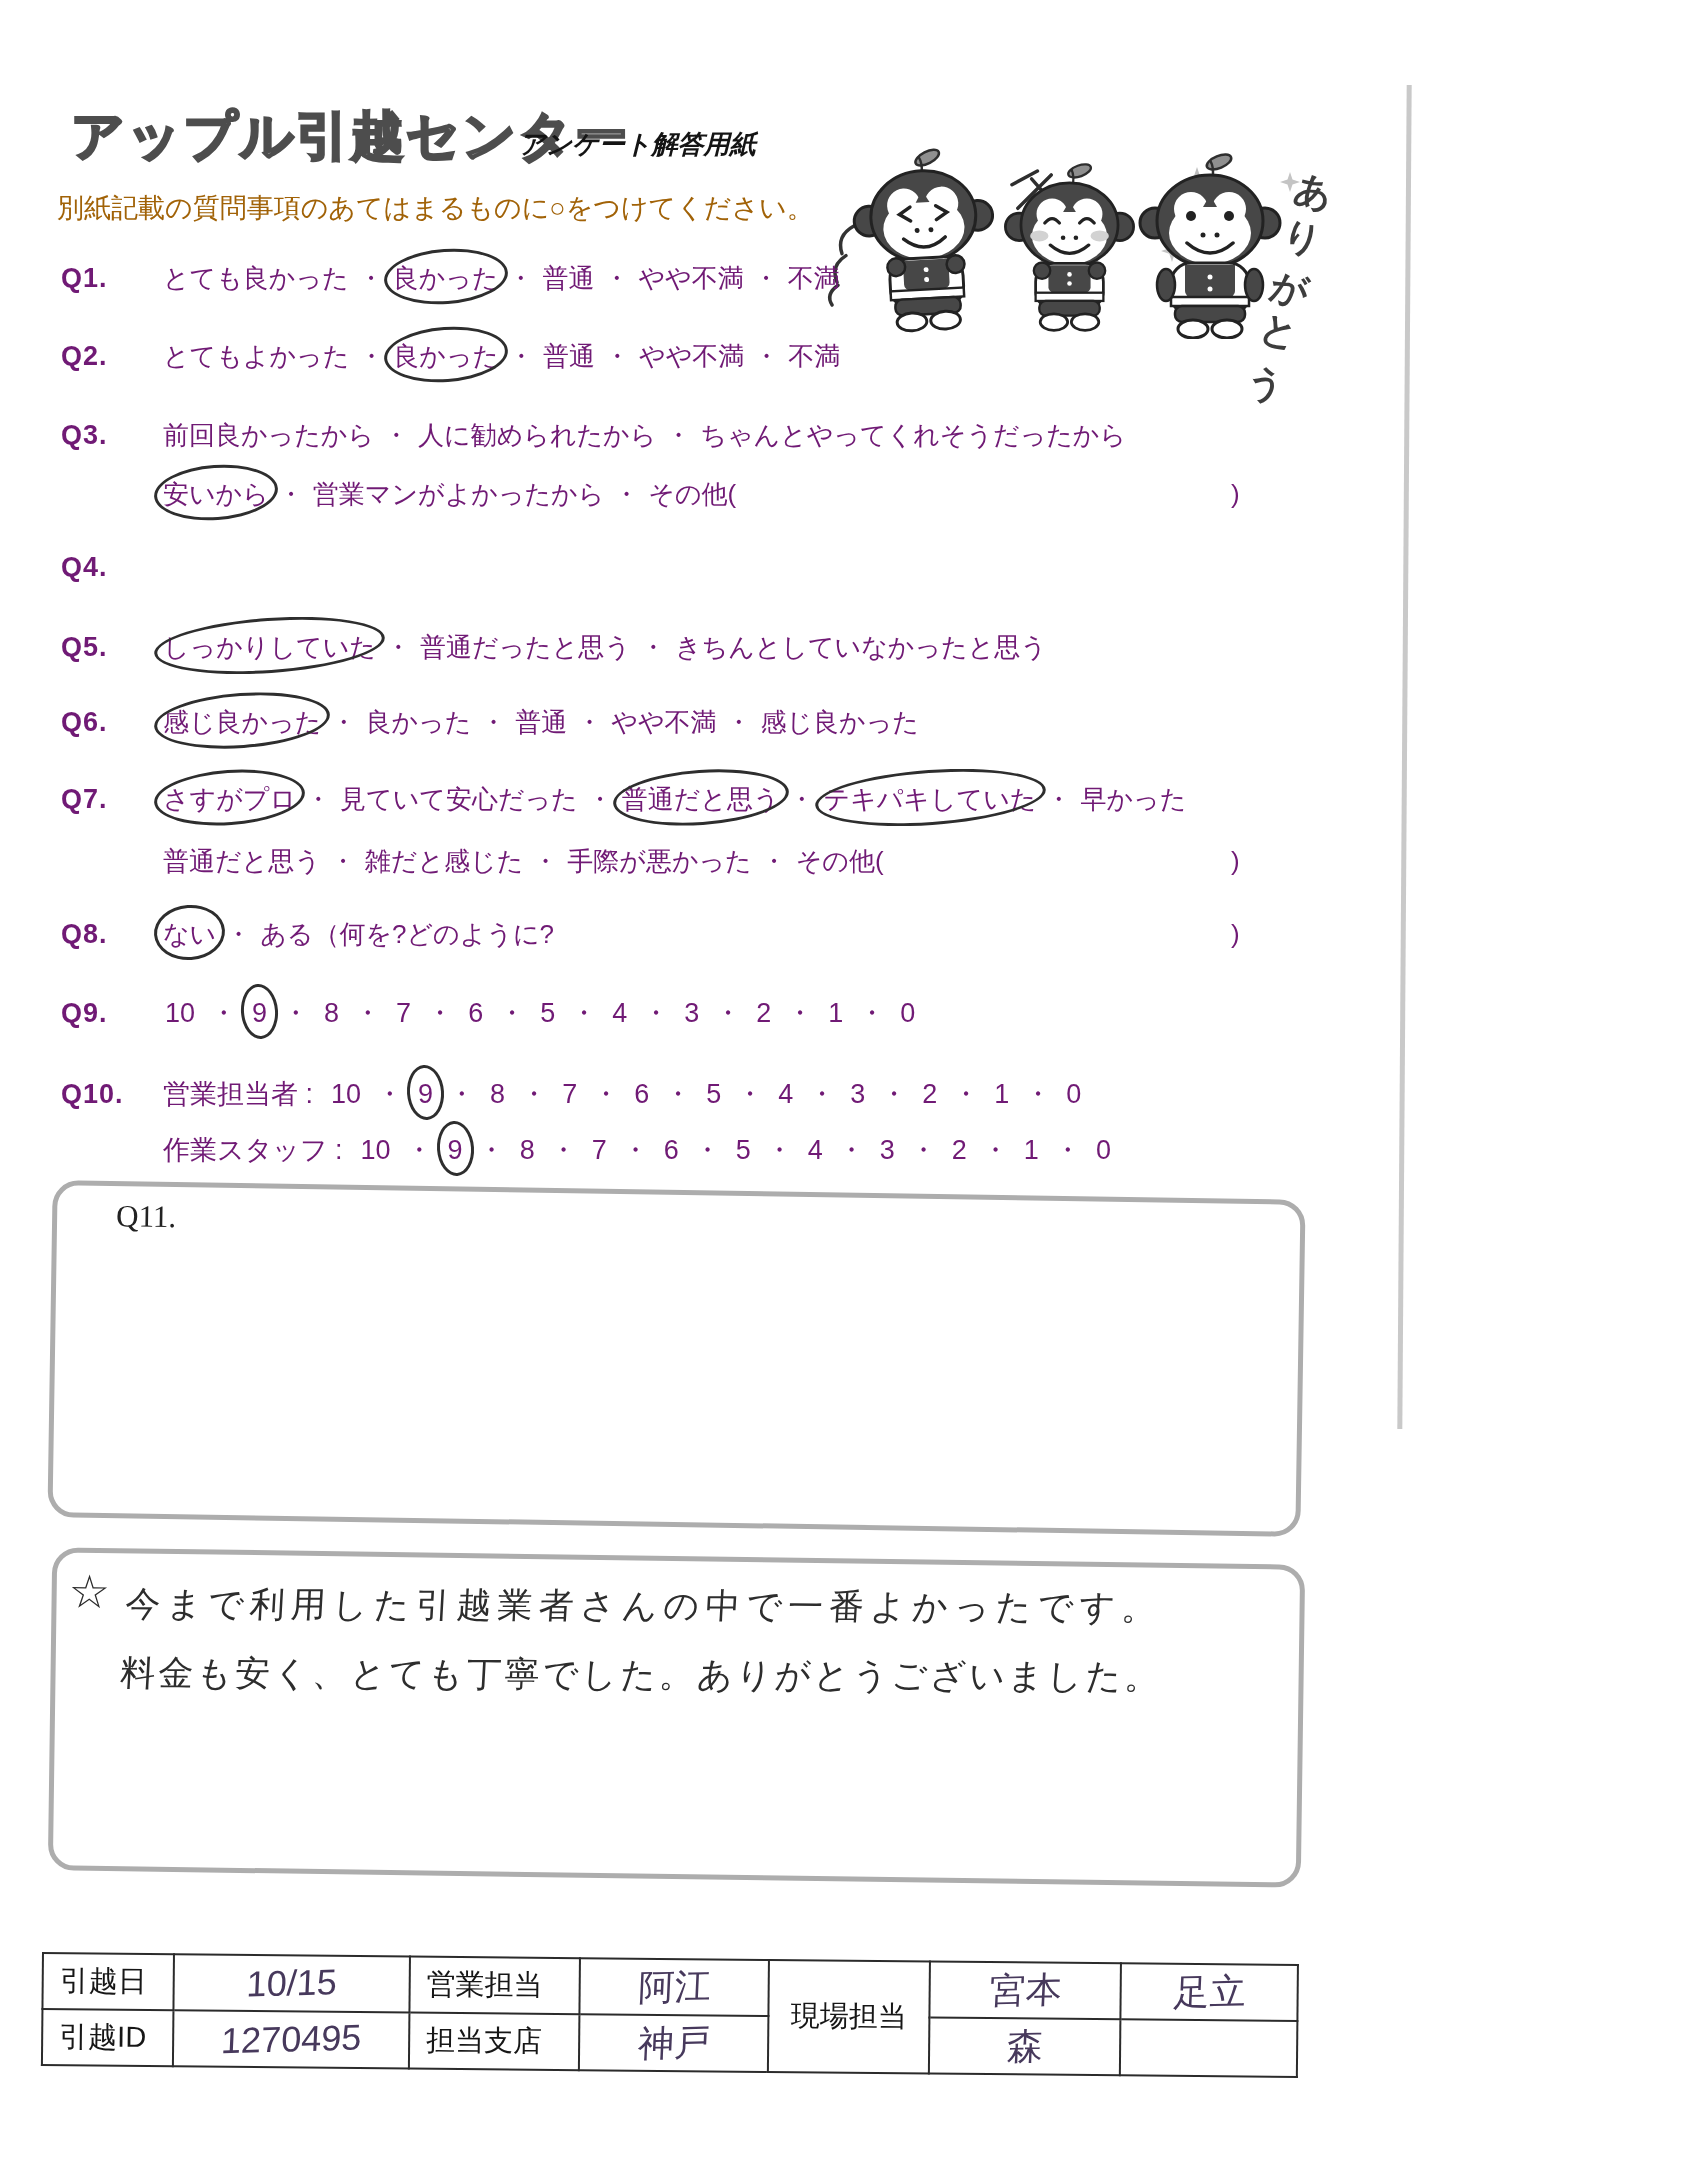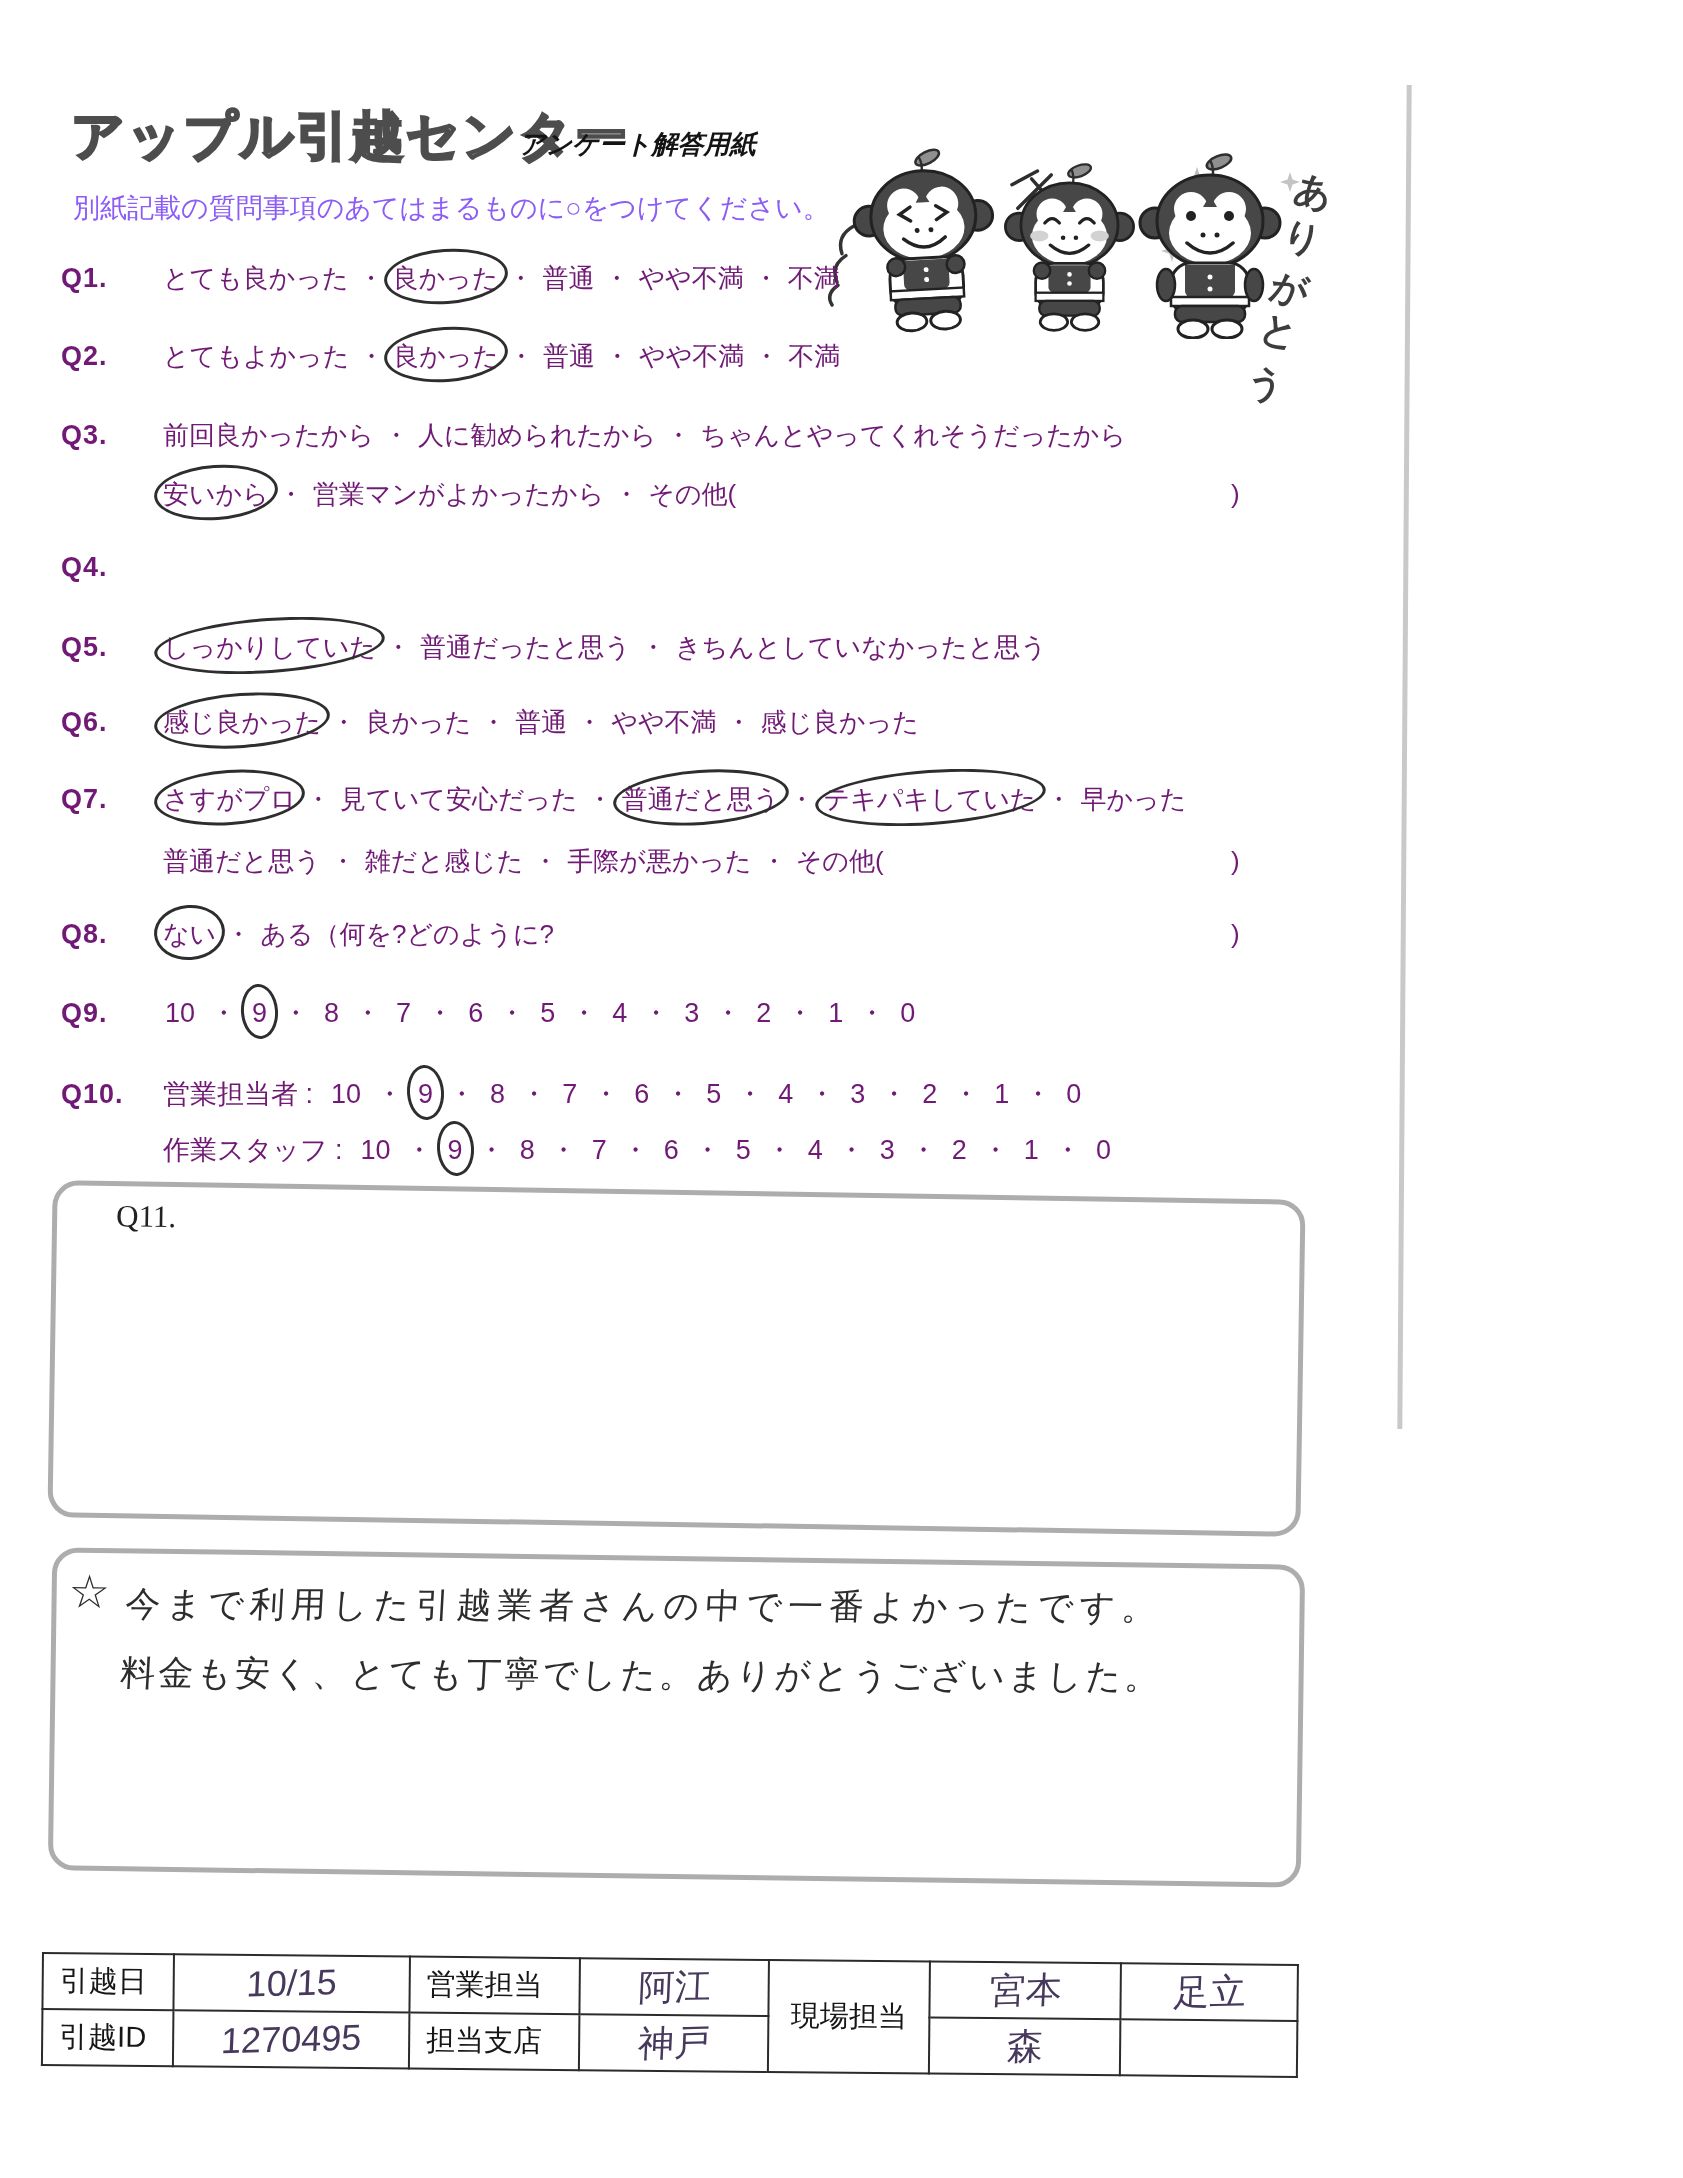--- a/index.html
+++ b/index.html
@@ -2,21 +2,21 @@
 <html><head>
 <meta charset="utf-8">
 <style>
   html,body{margin:0;padding:0;}
   body{width:1683px;height:2178px;position:relative;background:#ffffff;
        font-family:"Liberation Sans",sans-serif;color:#1e1e1e;overflow:hidden;}
 
   .logo{position:absolute;left:71px;top:101px;font-size:53px;font-weight:bold;
         letter-spacing:2px;color:#989898;-webkit-text-stroke:2.5px #4d4d4d;}
   .sheet-title{position:absolute;left:519px;top:127px;font-size:26px;font-weight:bold;color:#141414;font-style:italic;}
-  .instruction{position:absolute;left:73px;top:190px;font-size:27px;color:#8b5cf6;}
+  .instruction{position:absolute;left:57px;top:190px;font-size:27px;color:#a16207;}
   .thanks{position:absolute;left:1269px;top:145px;font-size:37px;font-weight:bold;color:#3d3d3d;
           writing-mode:vertical-rl;letter-spacing:7px;transform:rotate(14deg);}
   .page-edge{position:absolute;left:1402px;top:85px;width:5px;height:1344px;background:#c9c9c9;
              transform:rotate(0.4deg);}
 
   .mascots{position:absolute;left:820px;top:121px;width:594px;height:213px;}
   .mascots svg{position:absolute;}
 
   .q-line{position:absolute;left:0;width:1317px;padding-left:163px;box-sizing:border-box;
           font-size:26px;white-space:nowrap;color:#701a75;line-height:38px;}

